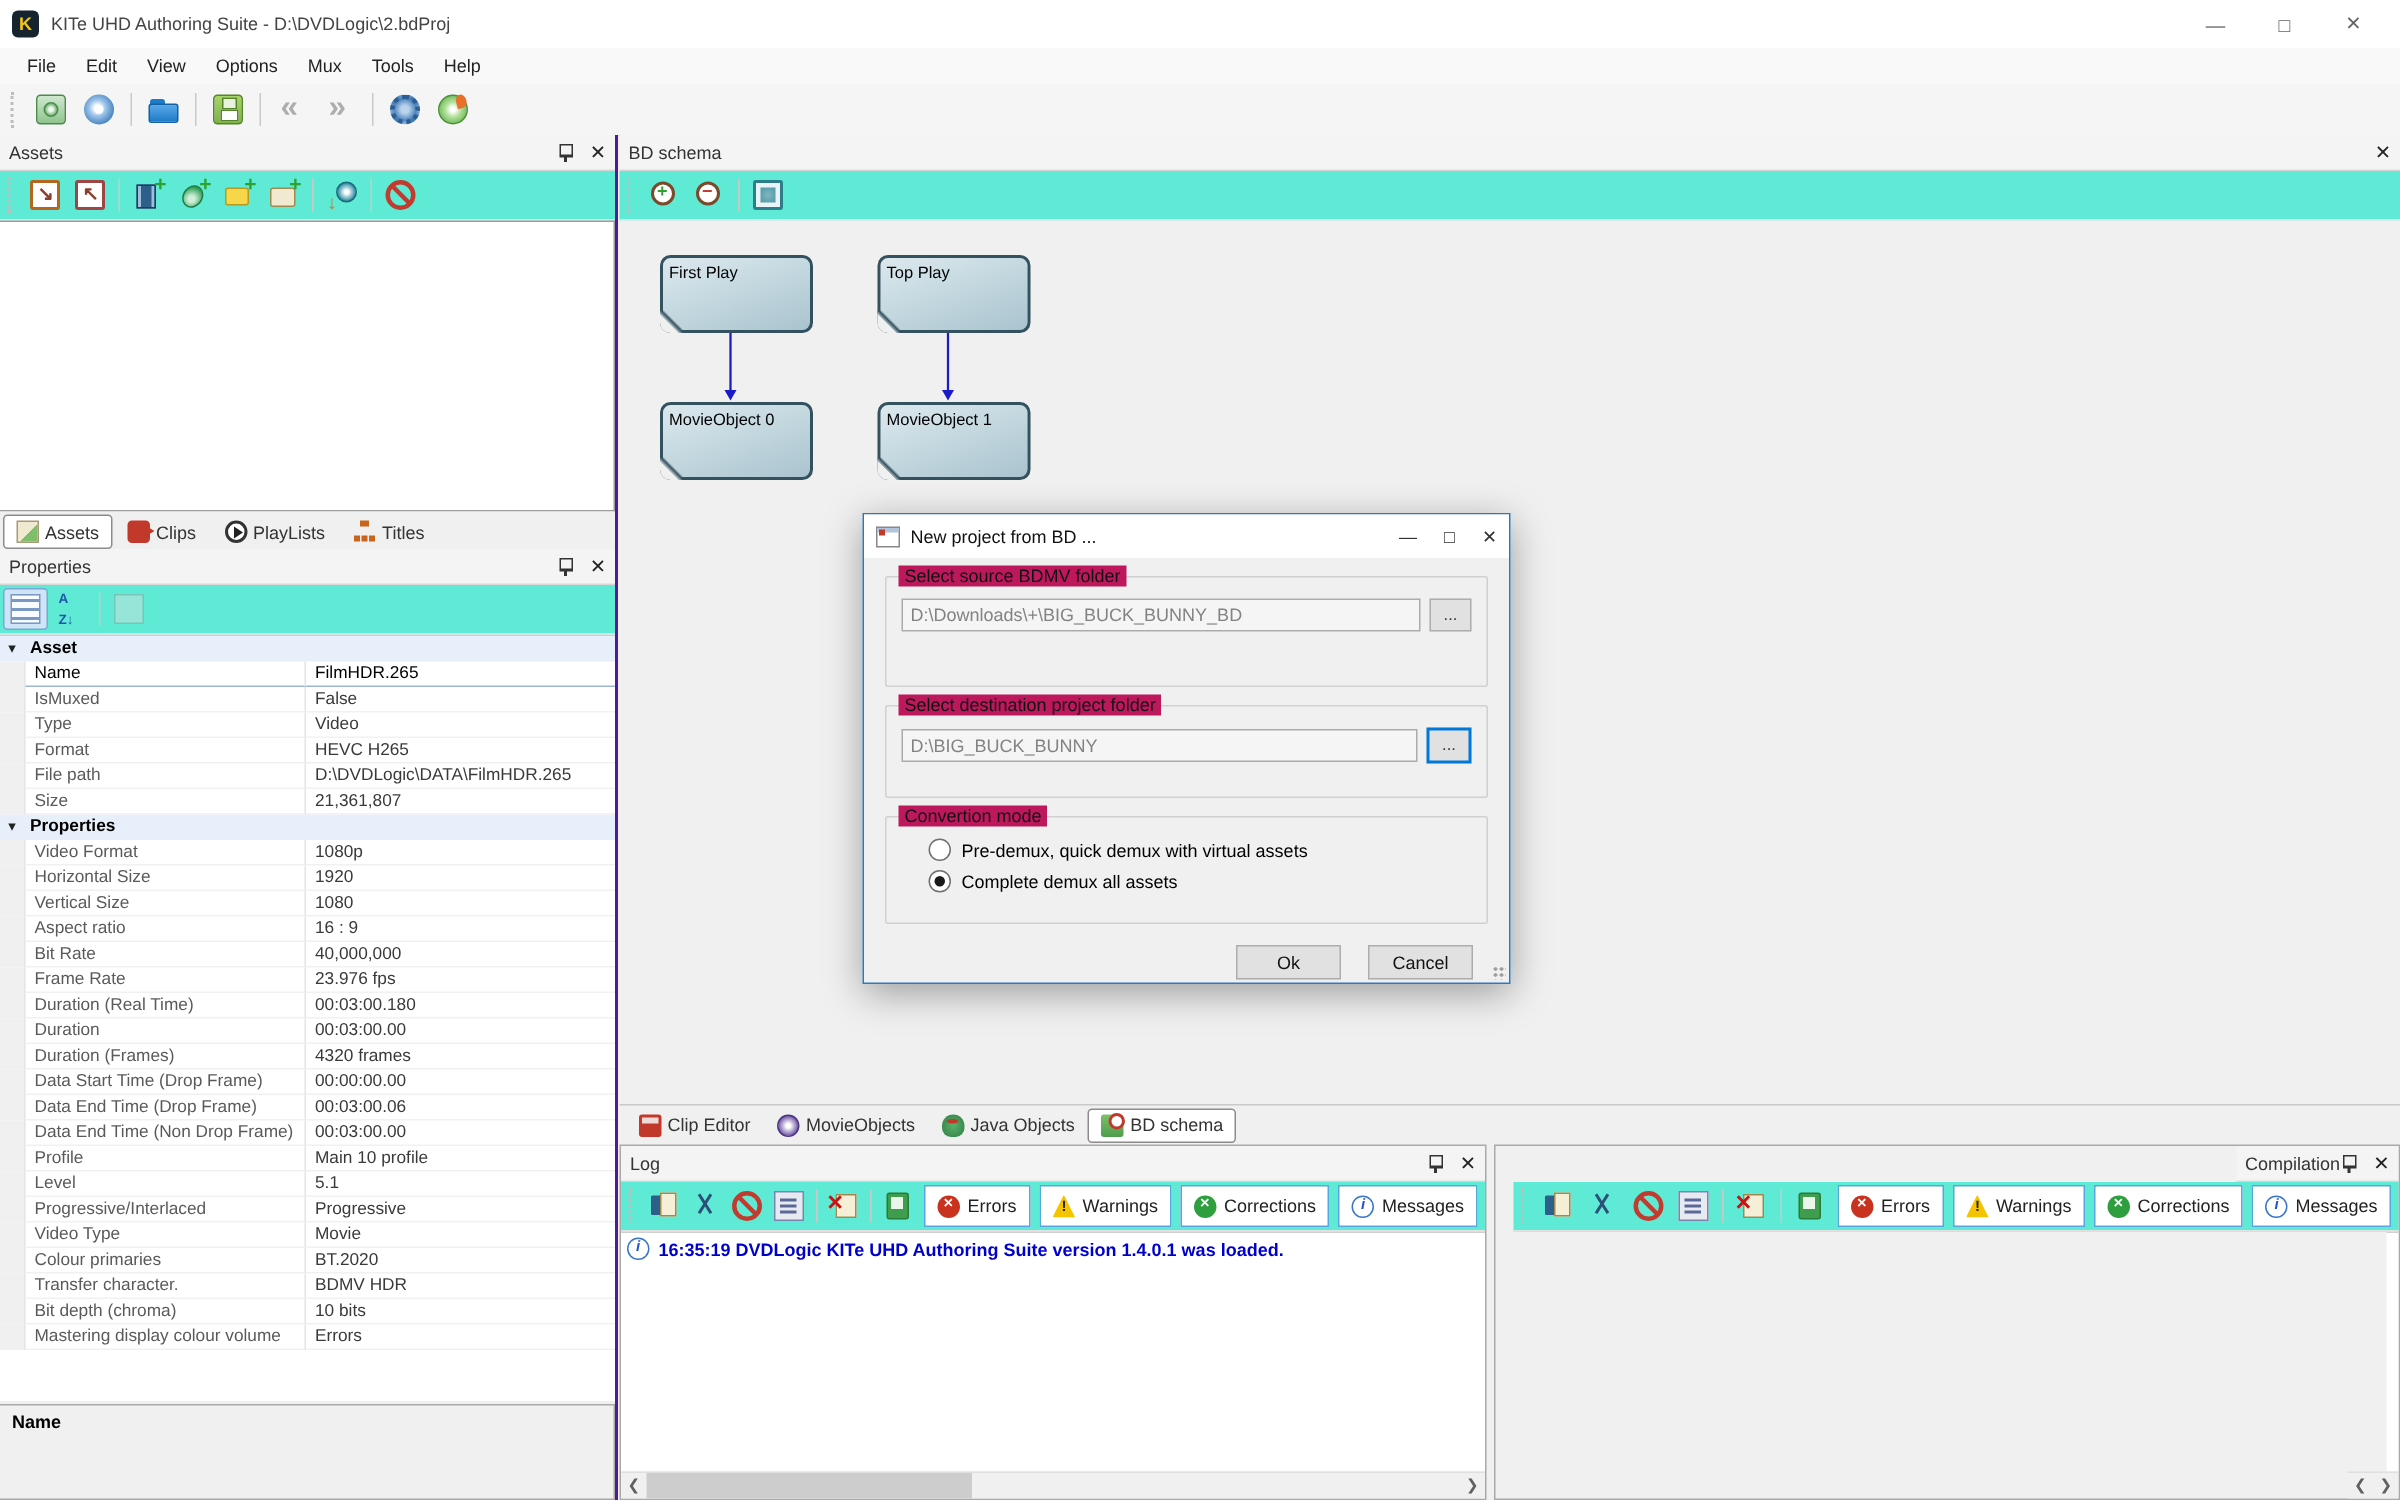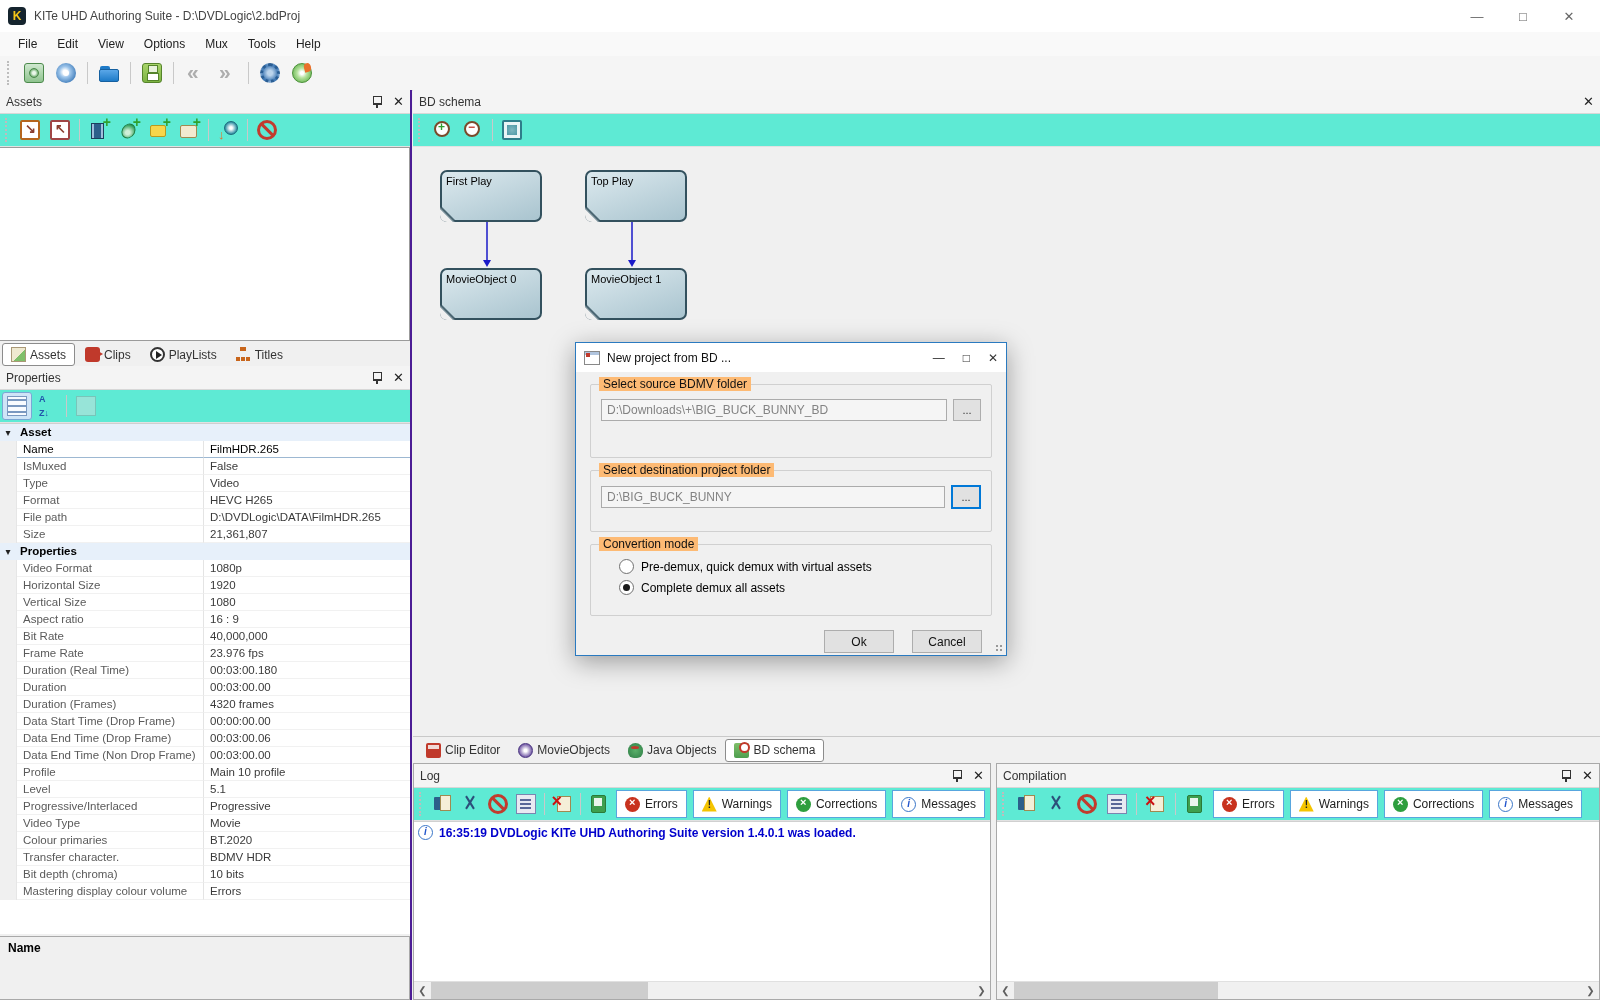--- a/index.html
+++ b/index.html
@@ -57,41 +57,41 @@
   .node{position:absolute;width:90px;height:44px;border:2px solid #33515E;border-radius:7px;
         background:linear-gradient(160deg,#DCE9EE 0%,#A9C4CF 100%);padding:2px 4px;box-sizing:content-box;}
   .nlabel{font-size:11px;color:#000;}
   .notch{position:absolute;left:-2px;bottom:-2px;width:15px;height:15px;
          background:linear-gradient(45deg,#F0F0F0 42%,#B9C6CC 42%,#33515E 52%,transparent 60%);border-bottom-left-radius:7px;}
   .bottom-tabs{height:26px;display:flex;align-items:center;background:#F0F0F0;border-top:1px solid #C9C9C9;padding-left:4px;flex:none;}
   
   .bottom-row{height:237px;display:flex;flex:none;}
   .io-panel{display:flex;flex-direction:column;background:#F0F0F0;border:1px solid #A9A9A9;box-sizing:border-box;}
   .io-panel.log{width:578px;}
-  .io-panel.comp{flex:1;margin-left:5px;}
+  .io-panel.comp{flex:1;margin-left:5px;align-items:flex-end;}
   .filter-btn{display:flex;align-items:center;gap:5px;height:28px;padding:0 8px;background:#FFF;
               border:1px solid #58A6DE;margin:0 3px;font-size:12px;color:#222;}
   .io-content{flex:1;background:#FFF;border-top:1px solid #D0D0D0;padding:3px 4px;overflow:hidden;}
   .log-entry{display:flex;align-items:center;gap:6px;}
   .log-text{color:#0000CC;font-weight:bold;font-size:12px;}
   .hscroll{height:17px;background:#F0F0F0;display:flex;align-items:center;flex:none;border-top:1px solid #E0E0E0;}
   .hs-arrow{width:17px;text-align:center;color:#606060;font-size:10px;}
   .hs-track{flex:1;position:relative;height:100%;}
   .hs-thumb{position:absolute;top:0;height:100%;background:#CDCDCD;}
   
   .dialog{position:absolute;left:575px;top:342px;width:430px;height:312px;background:#F0F0F0;
           border:1px solid #2A7AC0;box-shadow:0 6px 24px rgba(0,0,0,.35);z-index:10;display:flex;flex-direction:column;}
   .dlg-title{height:29px;background:#FFF;display:flex;align-items:center;gap:7px;padding:0 8px;flex:none;}
   .dlg-icon{width:14px;height:12px;border:1px solid #888;background:#FFF;position:relative;flex:none;}
   .dlg-icon::before{content:"";position:absolute;left:0;top:0;right:0;height:3px;background:#B0C4DE;}
   .dlg-icon::after{content:"";position:absolute;left:1px;top:1px;width:4px;height:4px;background:#C0392B;}
   .dlg-title-text{font-size:12px;color:#111;}
   .dlg-controls{margin-left:auto;display:flex;gap:18px;color:#333;}
   .groupbox{position:relative;border:1px solid #D0D0D0;border-radius:2px;margin:12px 14px 0 14px;padding:14px 10px 10px 10px;}
-  .groupbox .legend{position:absolute;left:8px;top:-8px;background:#fdba74;padding:0 4px;font-size:12px;color:#111;}
+  .groupbox .legend{position:absolute;left:8px;top:-8px;background:#be185d;padding:0 4px;font-size:12px;color:#111;}
   .field-row{display:flex;align-items:center;gap:6px;}
   .txt-input{flex:1;height:20px;background:#F5F5F5;border:1px solid #ABABAB;color:#838383;font-size:12px;
              padding:0 5px;font-family:"Liberation Sans",sans-serif;}
   .browse-btn{width:28px;height:22px;background:#E1E1E1;border:1px solid #ADADAD;font-size:11px;color:#333;line-height:10px;}
   .browse-btn.focused{border:2px solid #0078D7;width:30px;height:24px;}
   .radio-row{display:flex;align-items:center;gap:7px;margin:6px 0 6px 18px;}
   .radio{position:relative;width:13px;height:13px;border:1px solid #707070;border-radius:50%;background:#FFF;flex:none;}
   .radio.checked::before{content:"";position:absolute;inset:3px;background:#1A1A1A;border-radius:50%;}
   .radio-label{font-size:12px;color:#000;}
   .dlg-buttons{display:flex;justify-content:flex-end;gap:18px;padding:14px 24px 0 0;}

